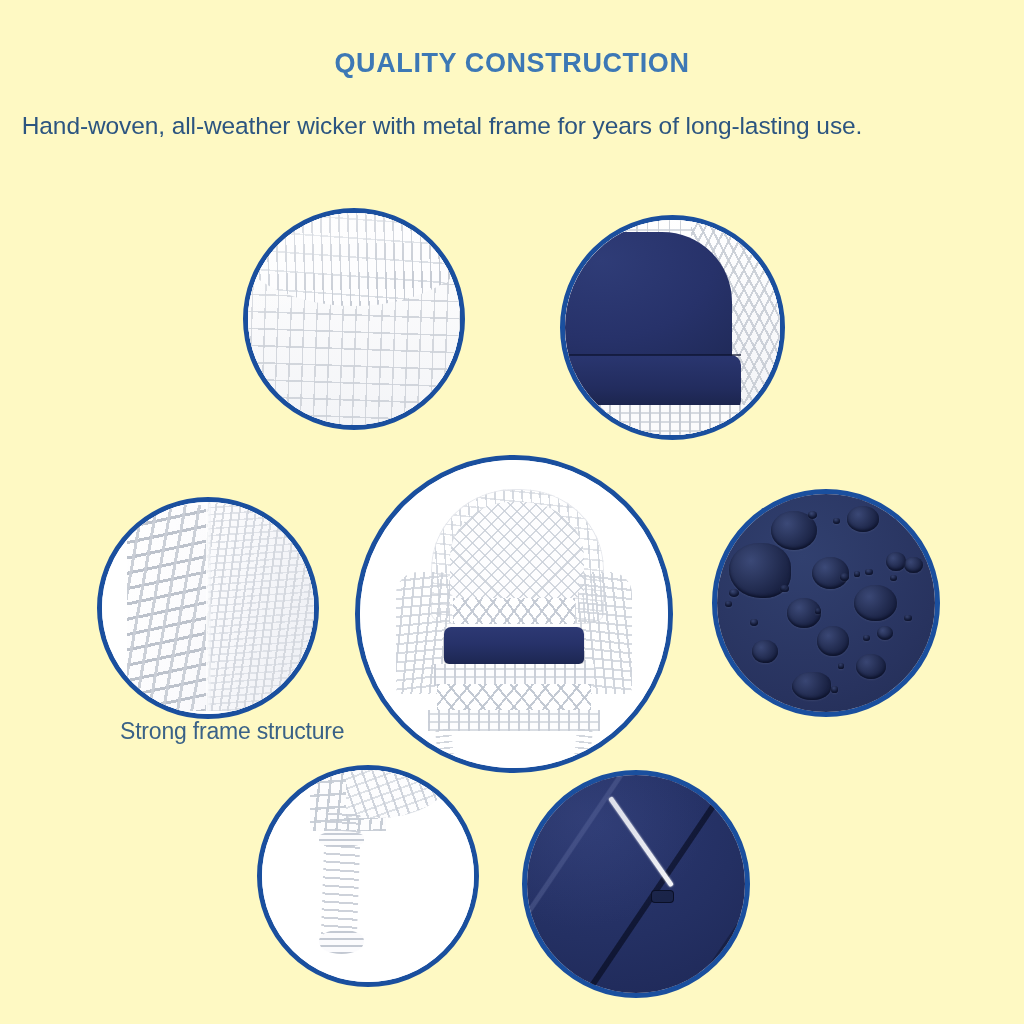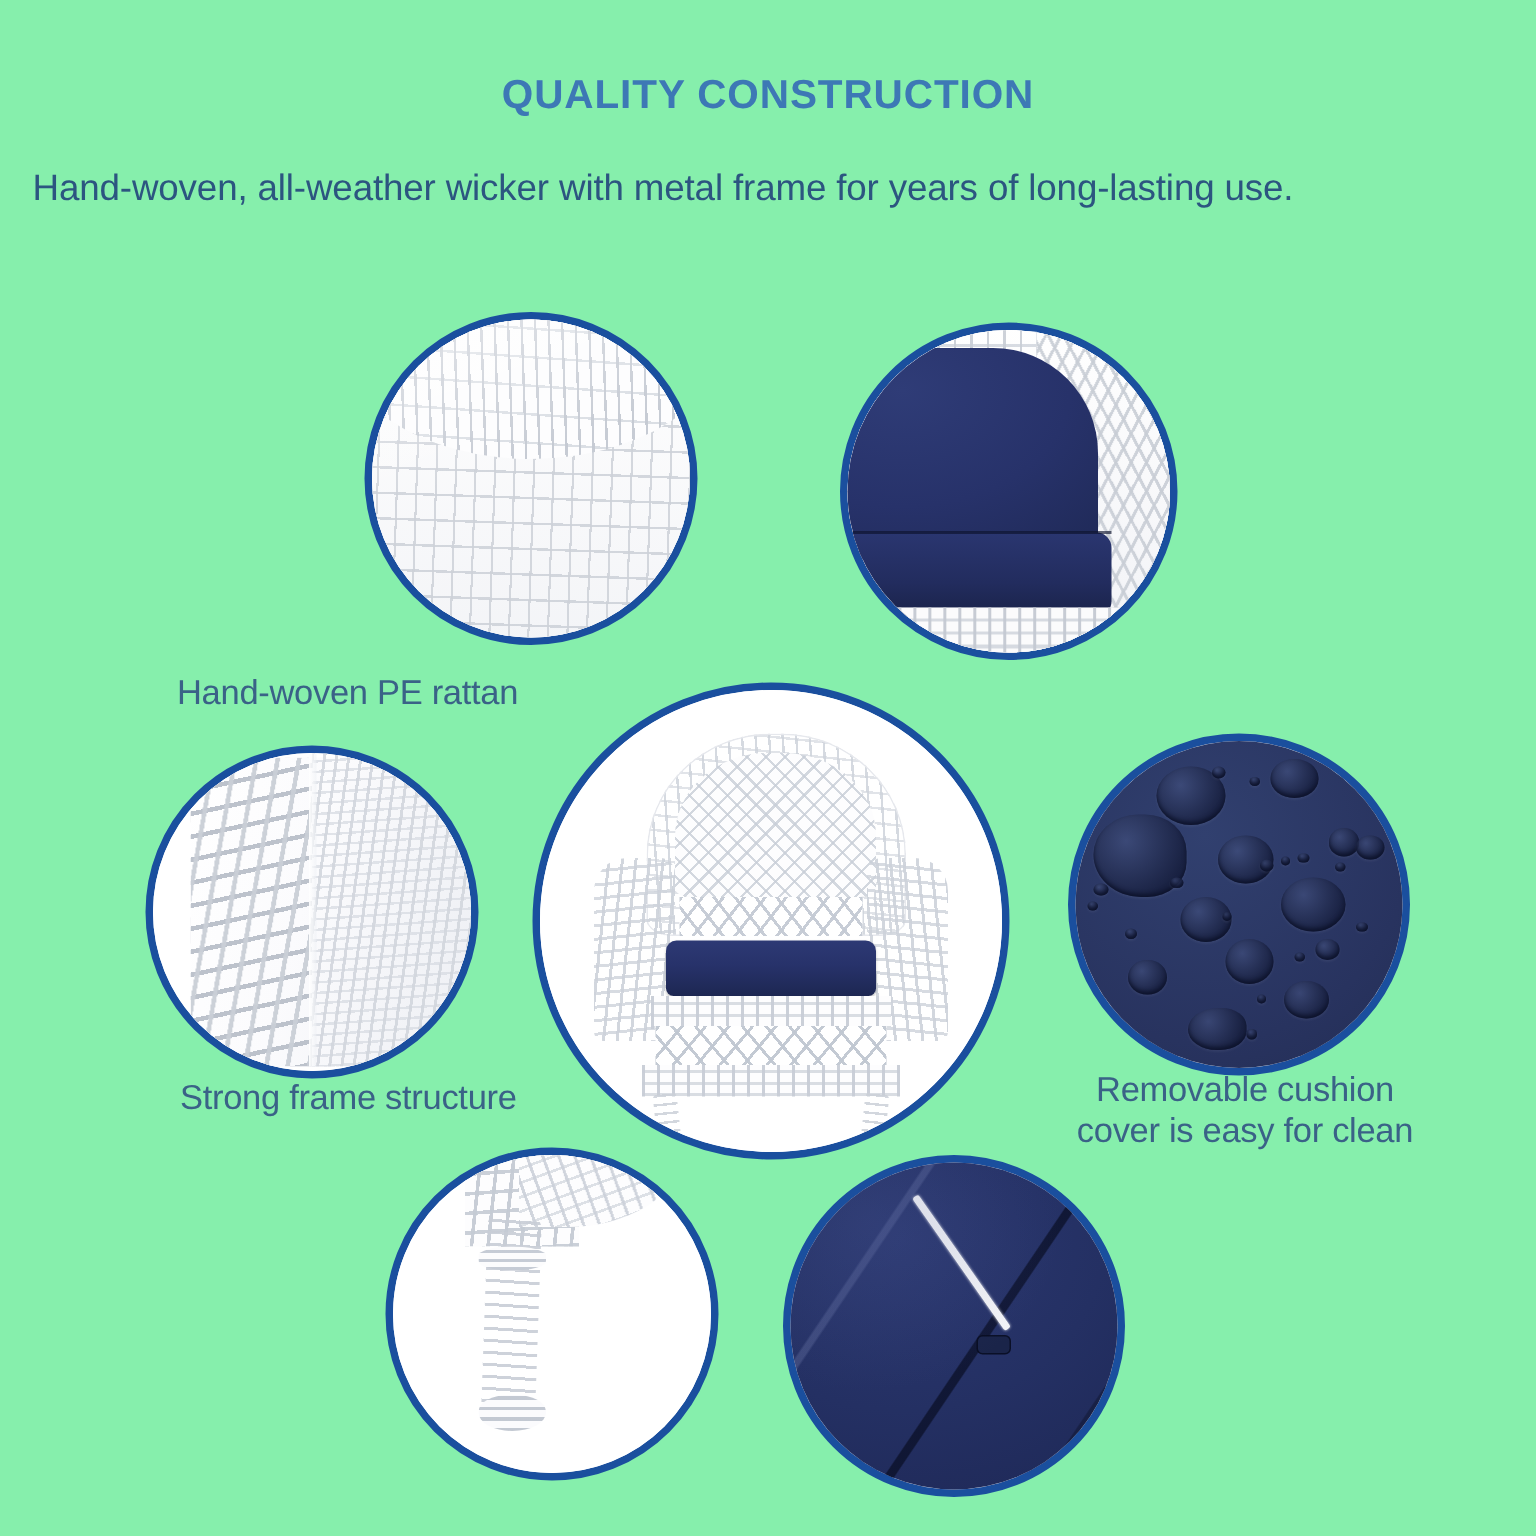--- a/index.html
+++ b/index.html
@@ -3,21 +3,21 @@
 <meta charset="utf-8">
 <title>Quality Construction</title>
 <style>
   html,body{margin:0;padding:0;}
   body{
     width:1024px;height:1024px;
     background:#ffffff;
     font-family:"Liberation Sans", sans-serif;
     overflow:hidden;
   }
-  .page{position:relative;width:1024px;height:1024px;background:#86efac;}
+  .page{position:relative;width:1024px;height:1024px;background:#fef9c3;}
 
   
   .headline{
     position:absolute;left:0;top:48px;width:1024px;
     text-align:center;
     font-size:27px;font-weight:bold;letter-spacing:.6px;
     color:#3d78b5;
     font-family:"Liberation Sans", sans-serif;
   }
   .subhead{
@@ -148,21 +148,20 @@
 
       <div style="position:absolute;left:-8%;top:61.5%;width:88%;height:2px;background:rgba(12,18,44,.65);"></div>
 
       <div style="position:absolute;left:0;bottom:0;width:100%;height:16%;
                   background:repeating-linear-gradient(90deg,rgba(196,201,210,.95) 0 2px,rgba(255,255,255,0) 2px 10px),
                              repeating-linear-gradient(0deg,rgba(205,210,218,.8) 0 2px,rgba(255,255,255,0) 2px 9px),
                              #fbfbfc;"></div>
     </div>
   </div>
 
-  <div class="cap" style="left:118px;top:448px;width:320px;">Hand-woven PE rattan</div>
 
 
   <div class="circ" style="left:97px;top:497px;width:222px;height:222px;">
     <div class="inner">
       <div style="position:absolute;inset:0;background:#fff;"></div>
 
       <div style="position:absolute;left:14%;top:4%;width:88%;height:92%;
                   border-radius:34px 26px 0 0;
                   background:linear-gradient(105deg,#ffffff 0%,#fbfbfd 40%,#eceef3 100%);"></div>
 
@@ -293,22 +292,20 @@
       <div class="bead" style="left:45%;top:52%;width:3%;height:2.6%;"></div>
       <div class="bead" style="left:84%;top:55%;width:3.4%;height:3%;"></div>
       <div class="bead" style="left:66%;top:64%;width:3%;height:2.6%;"></div>
       <div class="bead" style="left:55%;top:76%;width:3%;height:2.6%;"></div>
       <div class="bead" style="left:52%;top:86%;width:3.4%;height:3%;"></div>
     </div>
   </div>
 
   <div class="cap" style="left:120px;top:718px;width:320px;">Strong frame structure</div>
 
-  <div class="cap center" style="left:705px;top:713px;width:250px;">Removable cushion
-cover is easy for clean</div>
 
   <div class="circ" style="left:257px;top:765px;width:222px;height:222px;">
     <div class="inner">
       <div style="position:absolute;inset:0;background:#fff;"></div>
 
       <div style="position:absolute;left:24%;top:-4%;width:34%;height:34%;
                   background-image:
                     repeating-linear-gradient(96deg,rgba(197,203,212,.95) 0 2.4px,rgba(255,255,255,0) 2.4px 11px),
                     repeating-linear-gradient(-4deg,rgba(197,203,212,.9) 0 2.4px,rgba(255,255,255,0) 2.4px 13px);
                   background-color:#fdfdfe;"></div>

